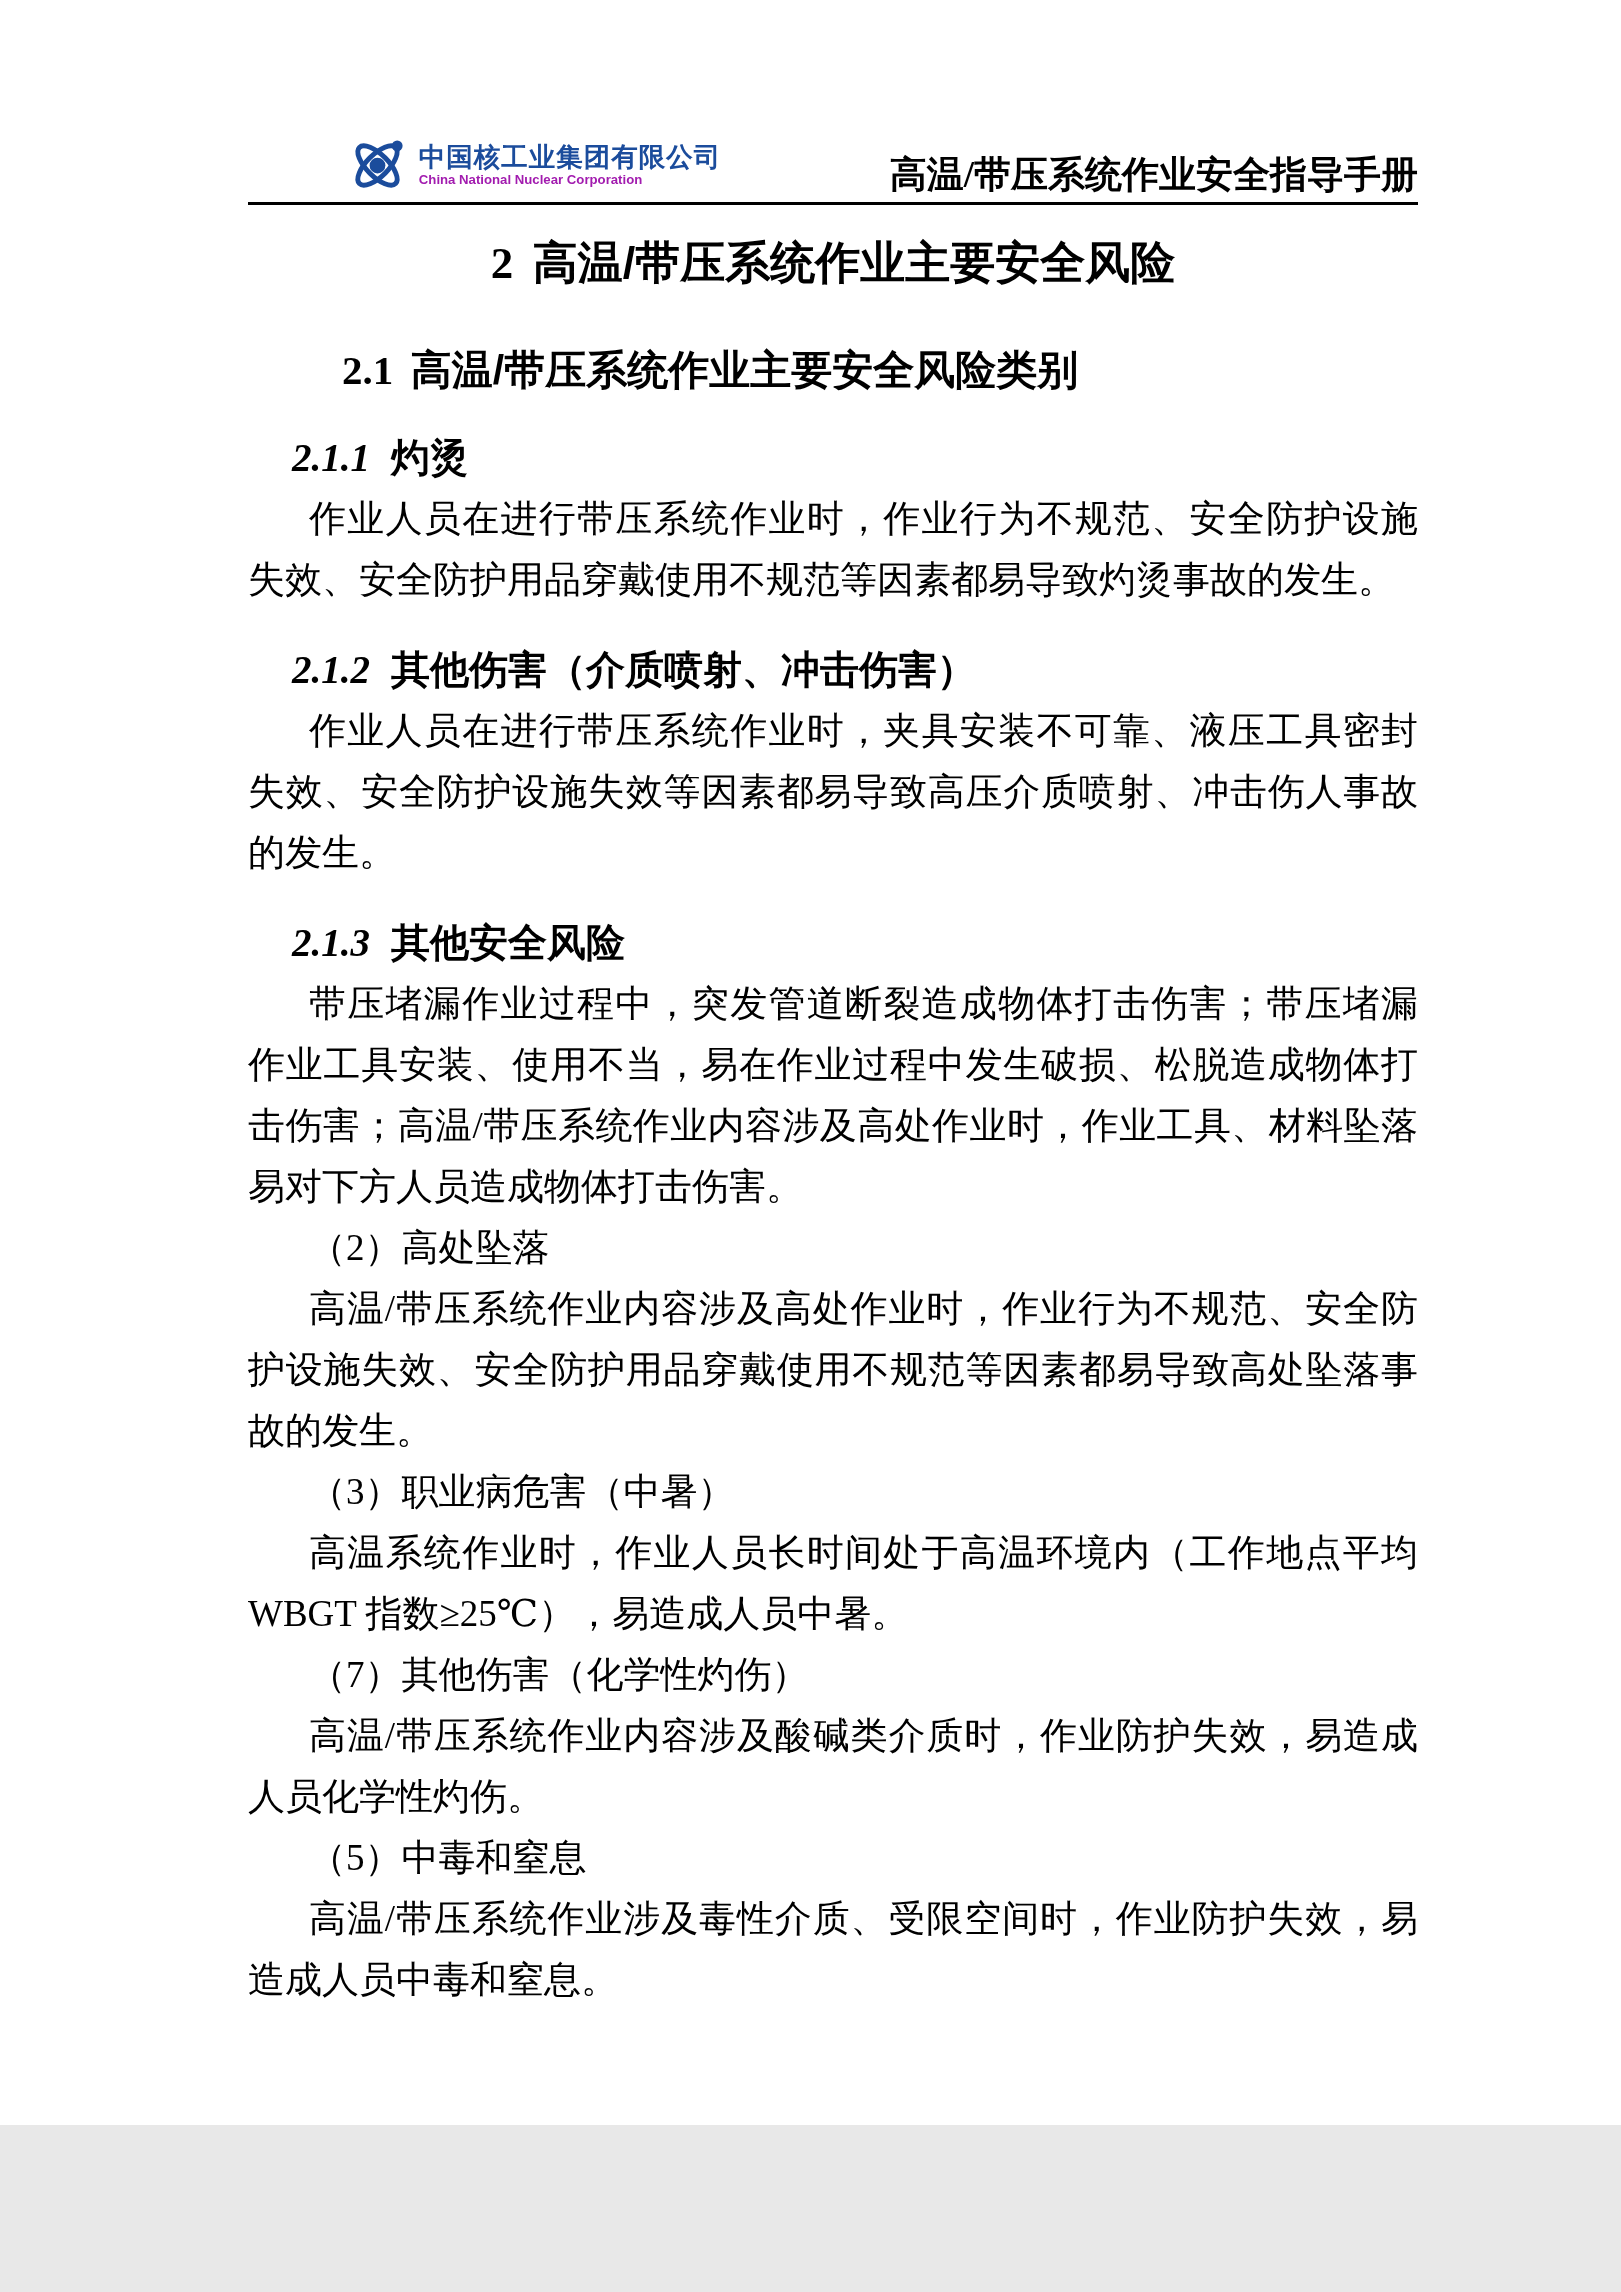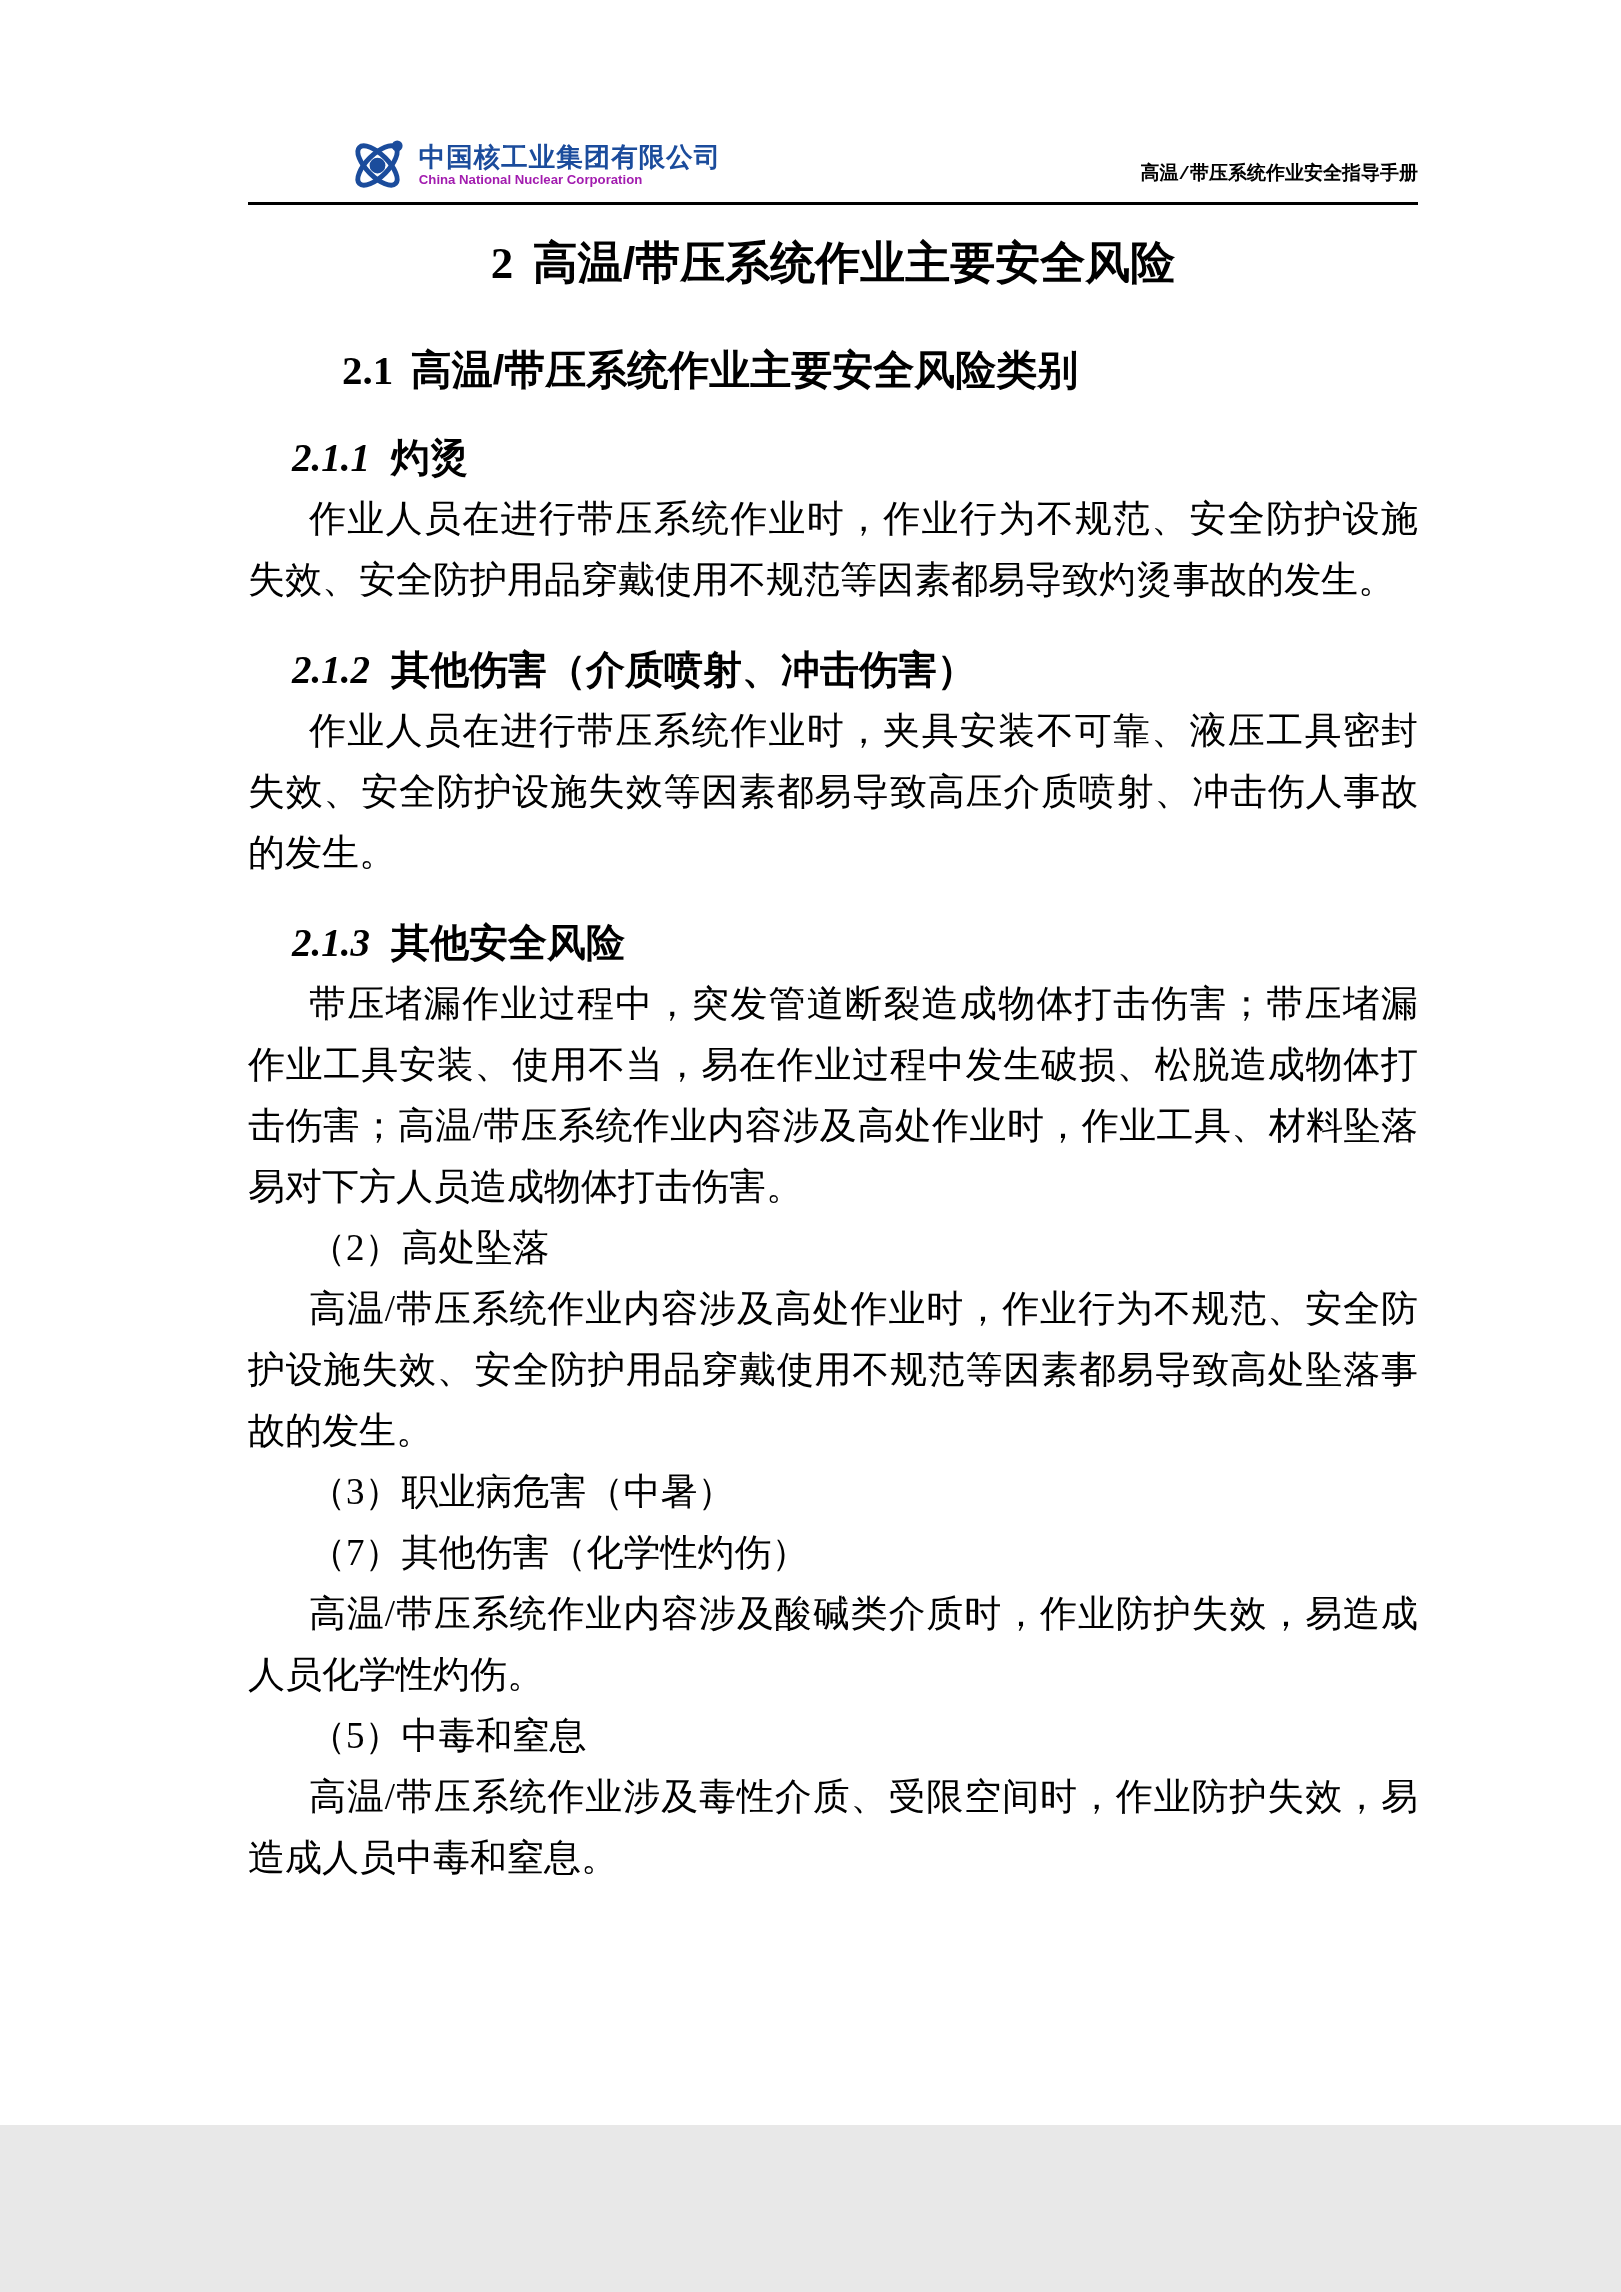--- a/index.html
+++ b/index.html
@@ -27,22 +27,22 @@
     font-family:"Liberation Sans","DejaVu Sans",sans-serif;
     font-weight:bold; font-size:26.5px; line-height:29px;
     color:#1b4c9c; letter-spacing:1px;
   }
   .logo-en {
     font-family:"Liberation Sans","DejaVu Sans",sans-serif;
     font-weight:bold; font-size:13.2px; line-height:16.7px;
     color:#a21caf;
   }
   .doc-title {
-    font-family:Liberation Mono, monospace;
-    font-weight:bold; font-size:19px; line-height:39px;
+    font-family:Liberation Serif, serif;
+    font-weight:bold; font-size:37px; line-height:39px;
     padding-bottom:3.9px;
   }
   .header-rule { border:none; border-top:3.9px solid #000; margin:3.9px 0 0 0; }
 
   
   h1.doc-h1 {
     margin:25.5px 0 0 0;
     text-align:center;
     font-family:"Liberation Sans","DejaVu Sans",sans-serif;
     font-weight:bold; font-size:45px; line-height:65px;
@@ -128,20 +128,21 @@
     <h3 class="doc-h3">
       <span class="num">2.1.3</span><span>其他安全风险</span>
     </h3>
 
     <p class="body-p">带压堵漏作业过程中，突发管道断裂造成物体打击伤害；带压堵漏作业工具安装、使用不当，易在作业过程中发生破损、松脱造成物体打击伤害；高温/带压系统作业内容涉及高处作业时，作业工具、材料坠落易对下方人员造成物体打击伤害。</p>
 
     <p class="item-label">（2）高处坠落</p>
     <p class="body-p">高温/带压系统作业内容涉及高处作业时，作业行为不规范、安全防护设施失效、安全防护用品穿戴使用不规范等因素都易导致高处坠落事故的发生。</p>
 
     <p class="item-label">（3）职业病危害（中暑）</p>
+    <p class="body-p">高温系统作业时，作业人员长时间处于高温环境内（工作地点平均 WBGT 指数≥25℃），易造成人员中暑。</p>
 
     <p class="item-label">（7）其他伤害（化学性灼伤）</p>
     <p class="body-p">高温/带压系统作业内容涉及酸碱类介质时，作业防护失效，易造成人员化学性灼伤。</p>
 
     <p class="item-label">（5）中毒和窒息</p>
     <p class="body-p">高温/带压系统作业涉及毒性介质、受限空间时，作业防护失效，易造成人员中毒和窒息。</p>
 
   </div>
 
   <div class="page-number">3</div>

